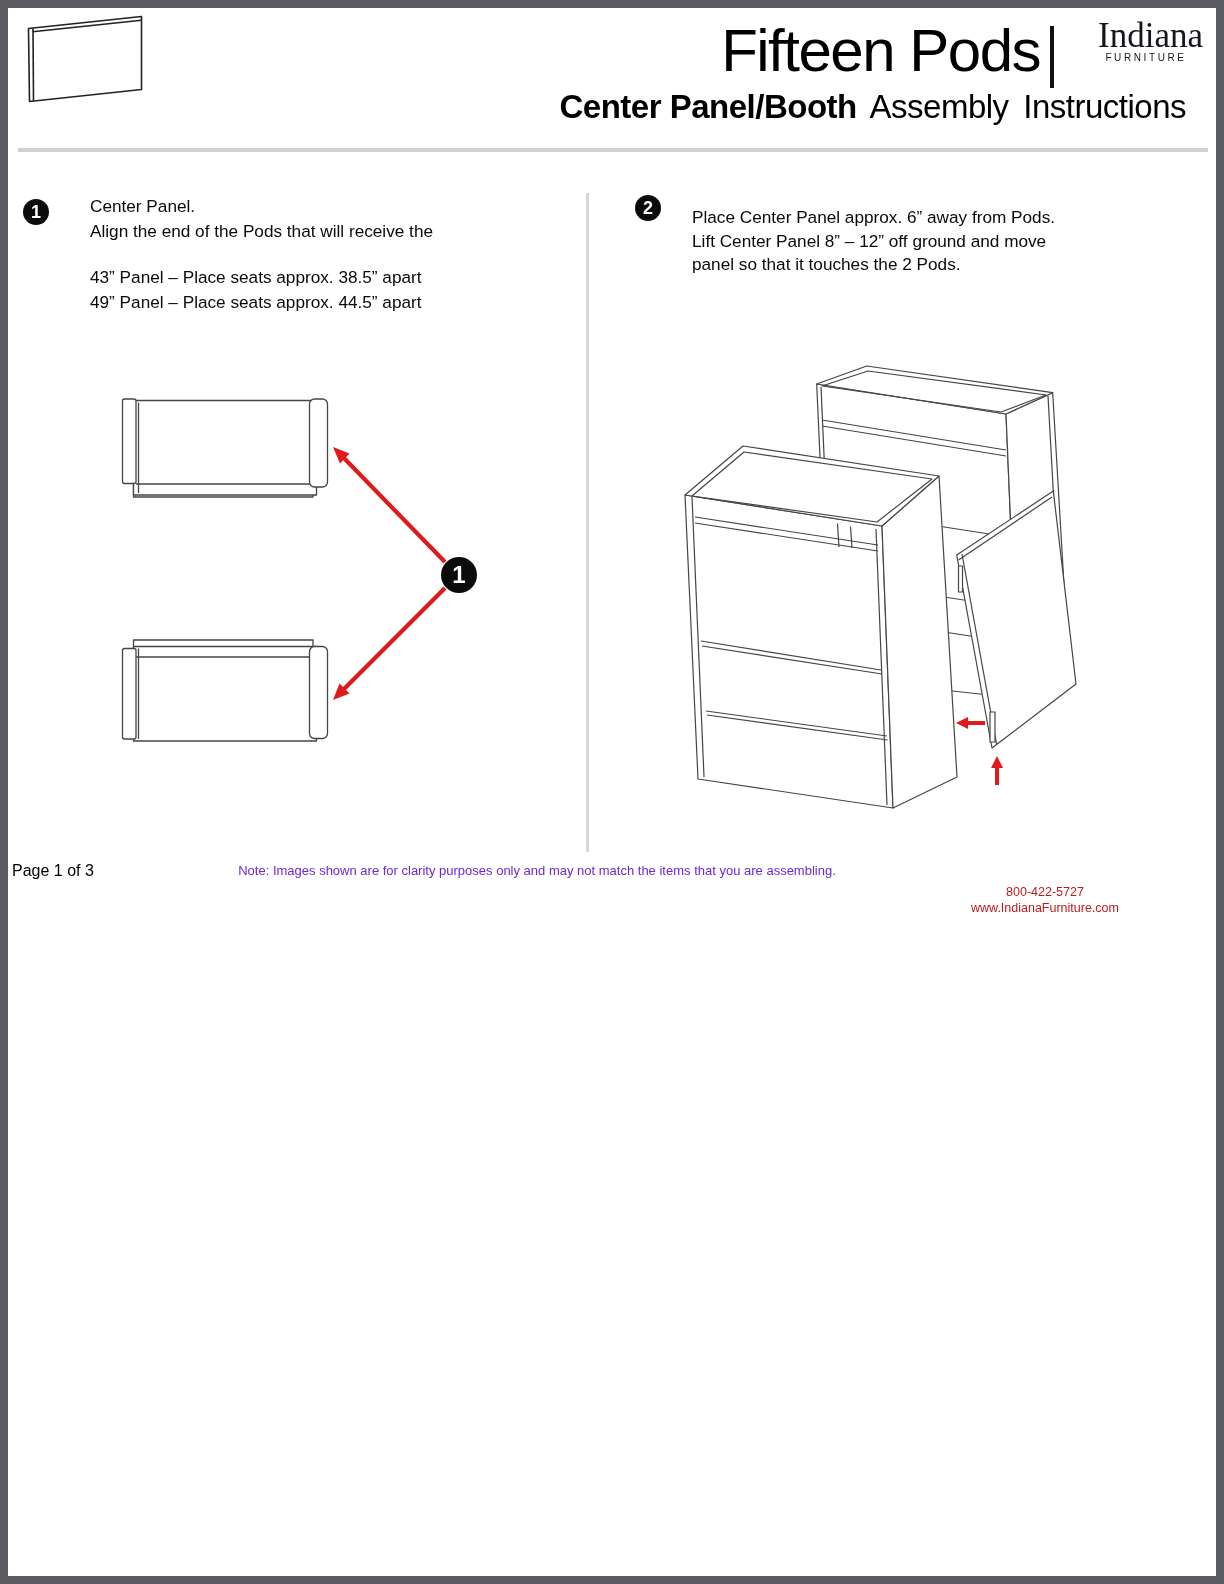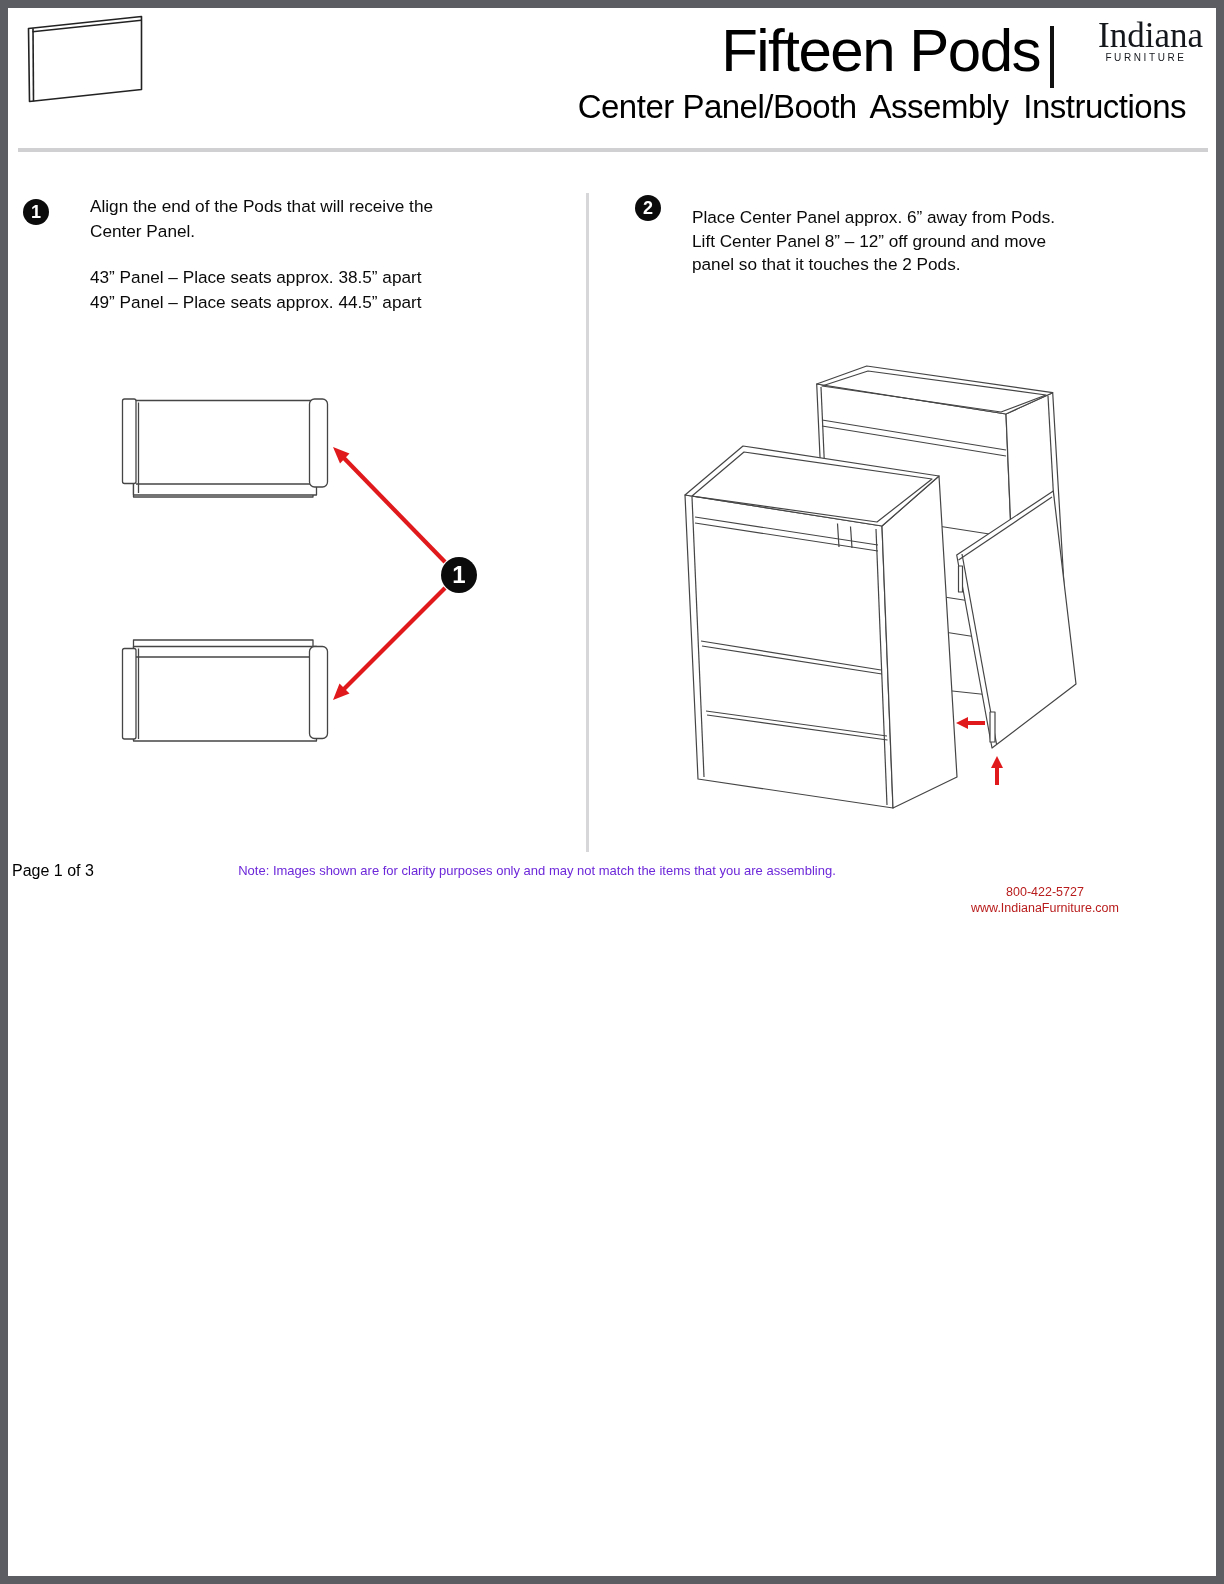--- a/index.html
+++ b/index.html
@@ -36,21 +36,21 @@
     font-size:35px;line-height:36px;color:#14171c;
   }
   .brand-sub{
     font-size:10px;letter-spacing:2.6px;margin-top:-2px;color:#14171c;
     white-space:nowrap;
   }
   .subtitle{
     position:absolute;top:88px;left:0;width:1186px;
     text-align:right;font-size:33px;letter-spacing:-0.5px;white-space:nowrap;
   }
-  .subtitle .bold{font-weight:normal;}
+  .subtitle .bold{font-weight:bold;}
   .subtitle .rest{word-spacing:6px;}
   .header-rule{
     position:absolute;left:18px;top:148px;width:1190px;height:4px;background:#d0d0d2;
   }
   .logo-sketch{position:absolute;left:0;top:0;}
   
   .col-divider{
     position:absolute;left:586px;top:193px;width:3px;height:659px;background:#d7d7d9;
   }
   .step-circle{
@@ -104,22 +104,22 @@
     <div class="brand-name">Indiana</div>
     <div class="brand-sub">FURNITURE</div>
   </div>
   <div class="subtitle"><span class="bold">Center Panel/Booth</span><span class="rest"> Assembly Instructions</span></div>
   <div class="header-rule"></div>
 
   <div class="col-divider"></div>
 
   <div class="step-circle" style="left:23px;top:199px;">1</div>
   <div class="step-text" style="left:90px;top:194px;width:420px;">
+    <p>Center Panel.</p>
     <p>Align the end of the Pods that will receive the</p>
-    <p>Center Panel.</p>
     <div class="para-gap"></div>
     <p>43” Panel – Place seats approx. 38.5” apart</p>
     <p>49” Panel – Place seats approx. 44.5” apart</p>
   </div>
 
   <svg style="position:absolute;left:100px;top:380px;" width="420" height="380" viewBox="0 0 420 380">
     <g stroke="#454545" stroke-width="1.3" fill="#ffffff" stroke-linejoin="round">
 
       <rect x="33.5" y="103" width="179.5" height="14"></rect>
       <rect x="33.5" y="20.5" width="183" height="94.5"></rect>

